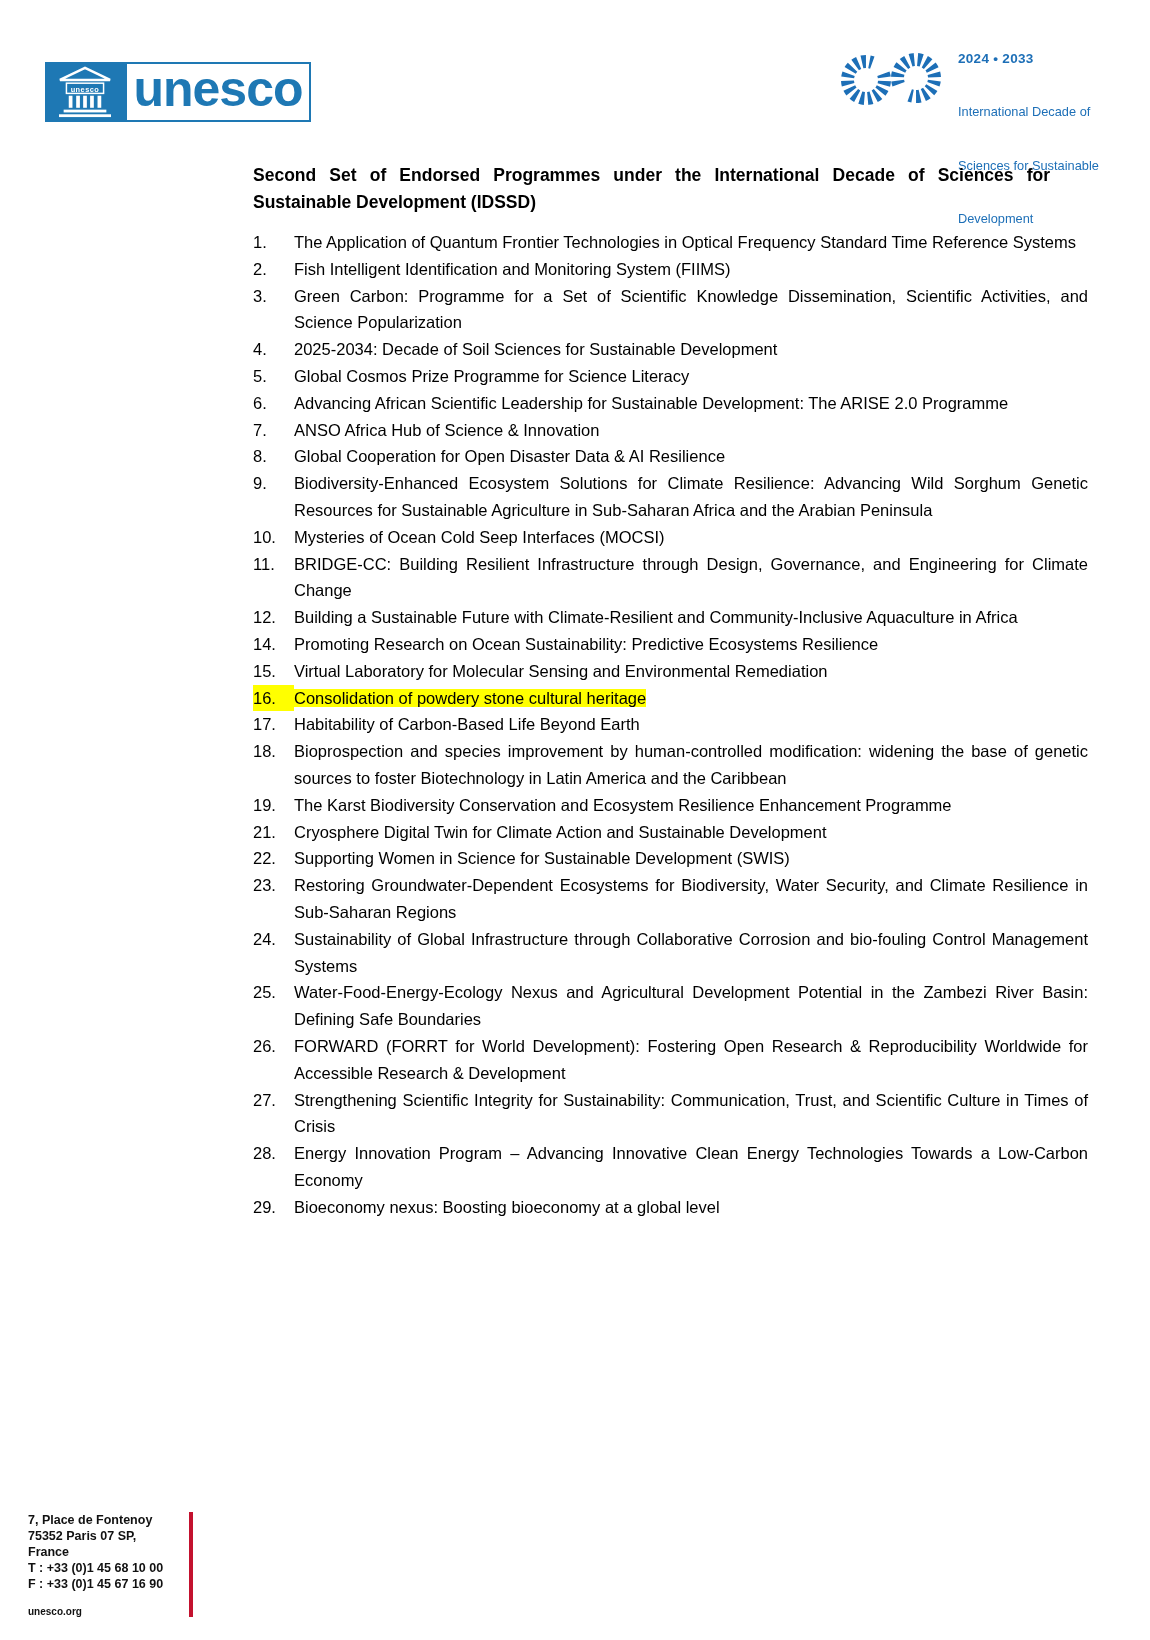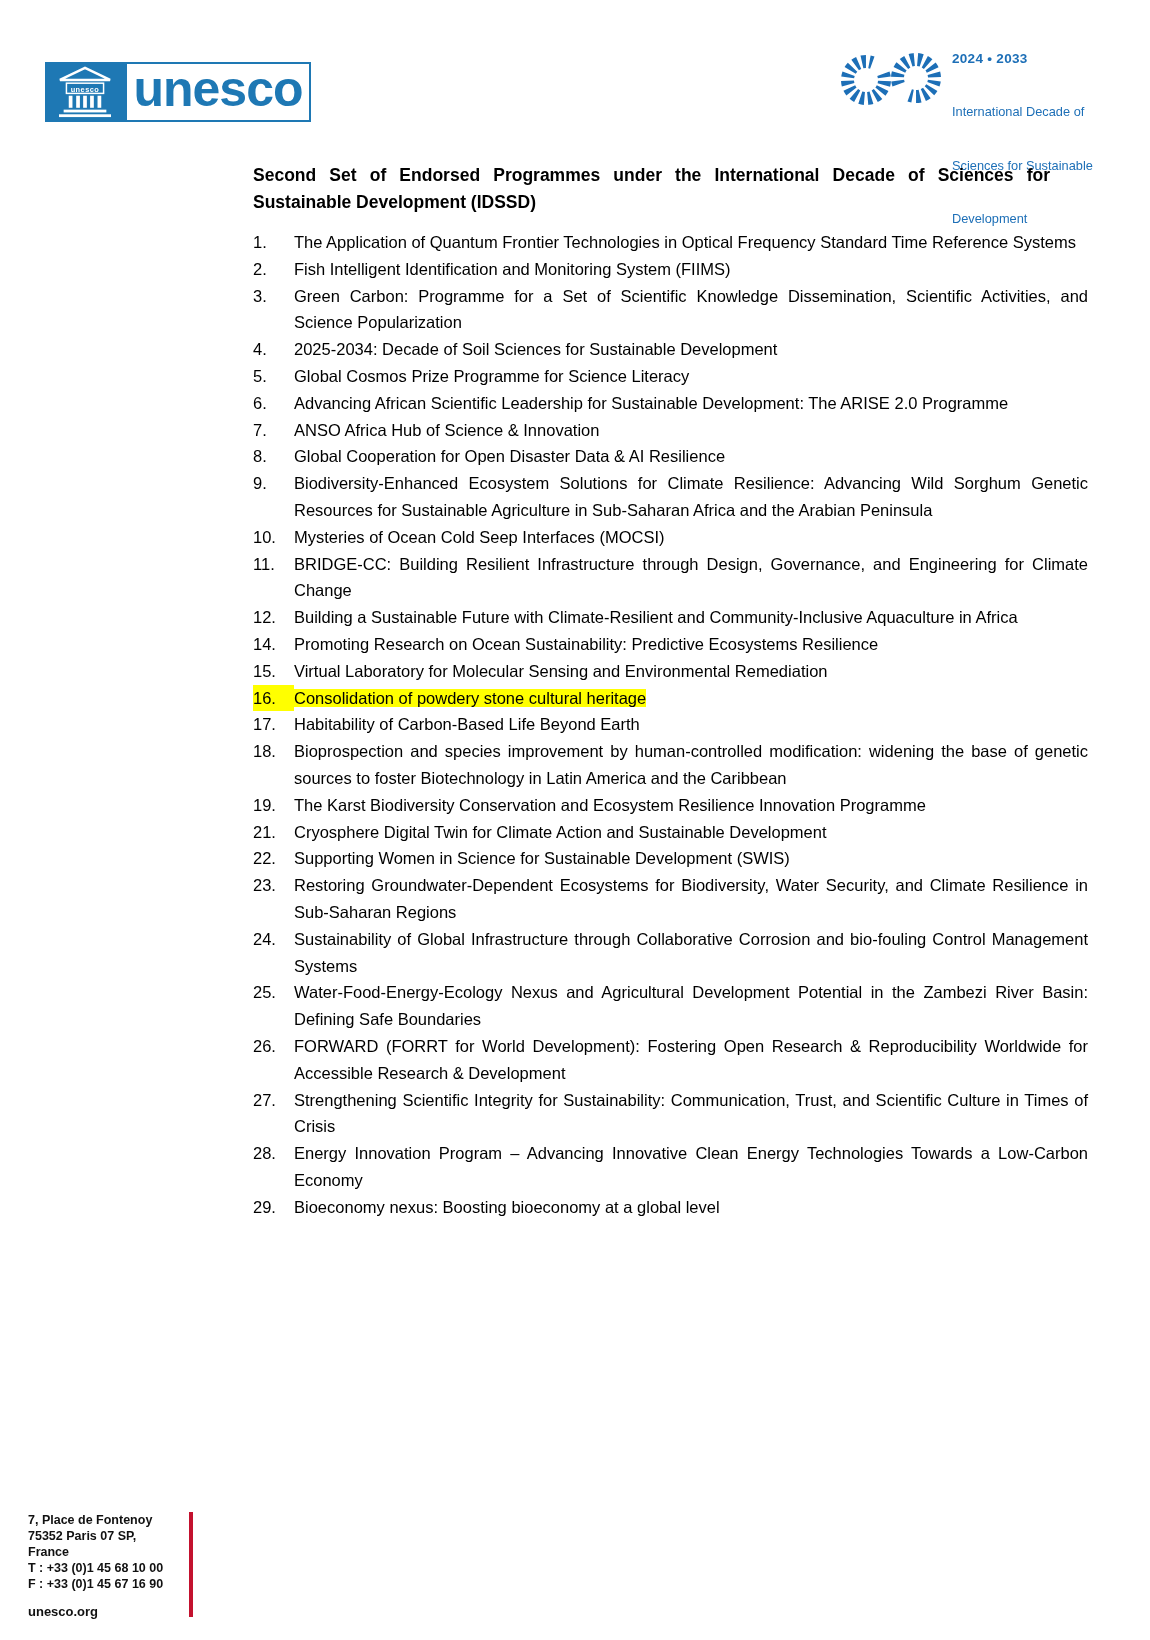--- a/index.html
+++ b/index.html
@@ -17,42 +17,42 @@
   
   .unesco-logo{position:absolute;left:45px;top:62px;display:flex;height:44px;}
   .emblem{width:80px;height:60px;background:var(--unesco-blue);display:flex;align-items:center;justify-content:center;}
   .wordmark{
     width:186px;height:60px;border:2px solid var(--unesco-blue);background:#fff;
     display:flex;align-items:center;justify-content:center;
     font-weight:bold;font-size:50px;letter-spacing:-1px;color:var(--unesco-blue);
   }
   .wordmark span{display:block;margin-top:-7px;}
   
-  .idssd-logo{position:absolute;left:838px;top:46px;display:flex;align-items:flex-start;gap:8px;}
+  .idssd-logo{position:absolute;left:838px;top:46px;display:flex;align-items:flex-start;gap:14px;}
   .idssd-text{padding-top:5px;}
   .idssd-years{font-weight:bold;font-size:13.5px;color:var(--idssd-blue);margin-bottom:3px;letter-spacing:.3px;}
   .idssd-line{font-size:12.8px;line-height:15.5px;color:var(--idssd-blue);margin-top:38px;}
   
   .doc-title{
     position:absolute;left:253px;top:162px;width:797px;
     font-size:17.5px;font-weight:bold;line-height:26.5px;
     text-align:justify;text-align-last:left;
   }
   
   .list{position:absolute;left:253px;top:229px;width:835px;font-size:16.5px;line-height:26.8px;}
   .item{display:flex;}
   .num{flex:0 0 41px;}
   .txt{flex:1;text-align:justify;text-align-last:left;}
   .hl{background:var(--highlight-yellow);}
   
   .footer-address{
     position:absolute;left:28px;top:1512px;width:150px;
     font-size:12.5px;line-height:16px;font-weight:600;color:#111;
   }
-  .footer-site{margin-top:12px;font-weight:bold;font-size:13px;color:#111;}
+  .footer-site{margin-top:12px;font-weight:bold;font-size:10px;color:#111;}
   .footer-rule{position:absolute;left:189px;top:1512px;width:4px;height:105px;background:var(--footer-red);}
 </style>
 </head>
 <body>
 
 <div class="page">
 
   <div class="unesco-logo">
     <div class="emblem">
       <svg width="64" height="52" viewBox="0 0 64 56" aria-hidden="true">
@@ -152,21 +152,21 @@
       <div class="item">
         <span class="num">17.</span>
         <span class="txt"><span>Habitability of Carbon-Based Life Beyond Earth</span></span>
       </div>
       <div class="item">
         <span class="num">18.</span>
         <span class="txt"><span>Bioprospection and species improvement by human-controlled modification: widening the base of genetic sources to foster Biotechnology in Latin America and the Caribbean</span></span>
       </div>
       <div class="item">
         <span class="num">19.</span>
-        <span class="txt"><span>The Karst Biodiversity Conservation and Ecosystem Resilience Innovation Programme</span></span>
+        <span class="txt"><span>The Karst Biodiversity Conservation and Ecosystem Resilience Enhancement Programme</span></span>
       </div>
       <div class="item">
         <span class="num">21.</span>
         <span class="txt"><span>Cryosphere Digital Twin for Climate Action and Sustainable Development</span></span>
       </div>
       <div class="item">
         <span class="num">22.</span>
         <span class="txt"><span>Supporting Women in Science for Sustainable Development (SWIS)</span></span>
       </div>
       <div class="item">

